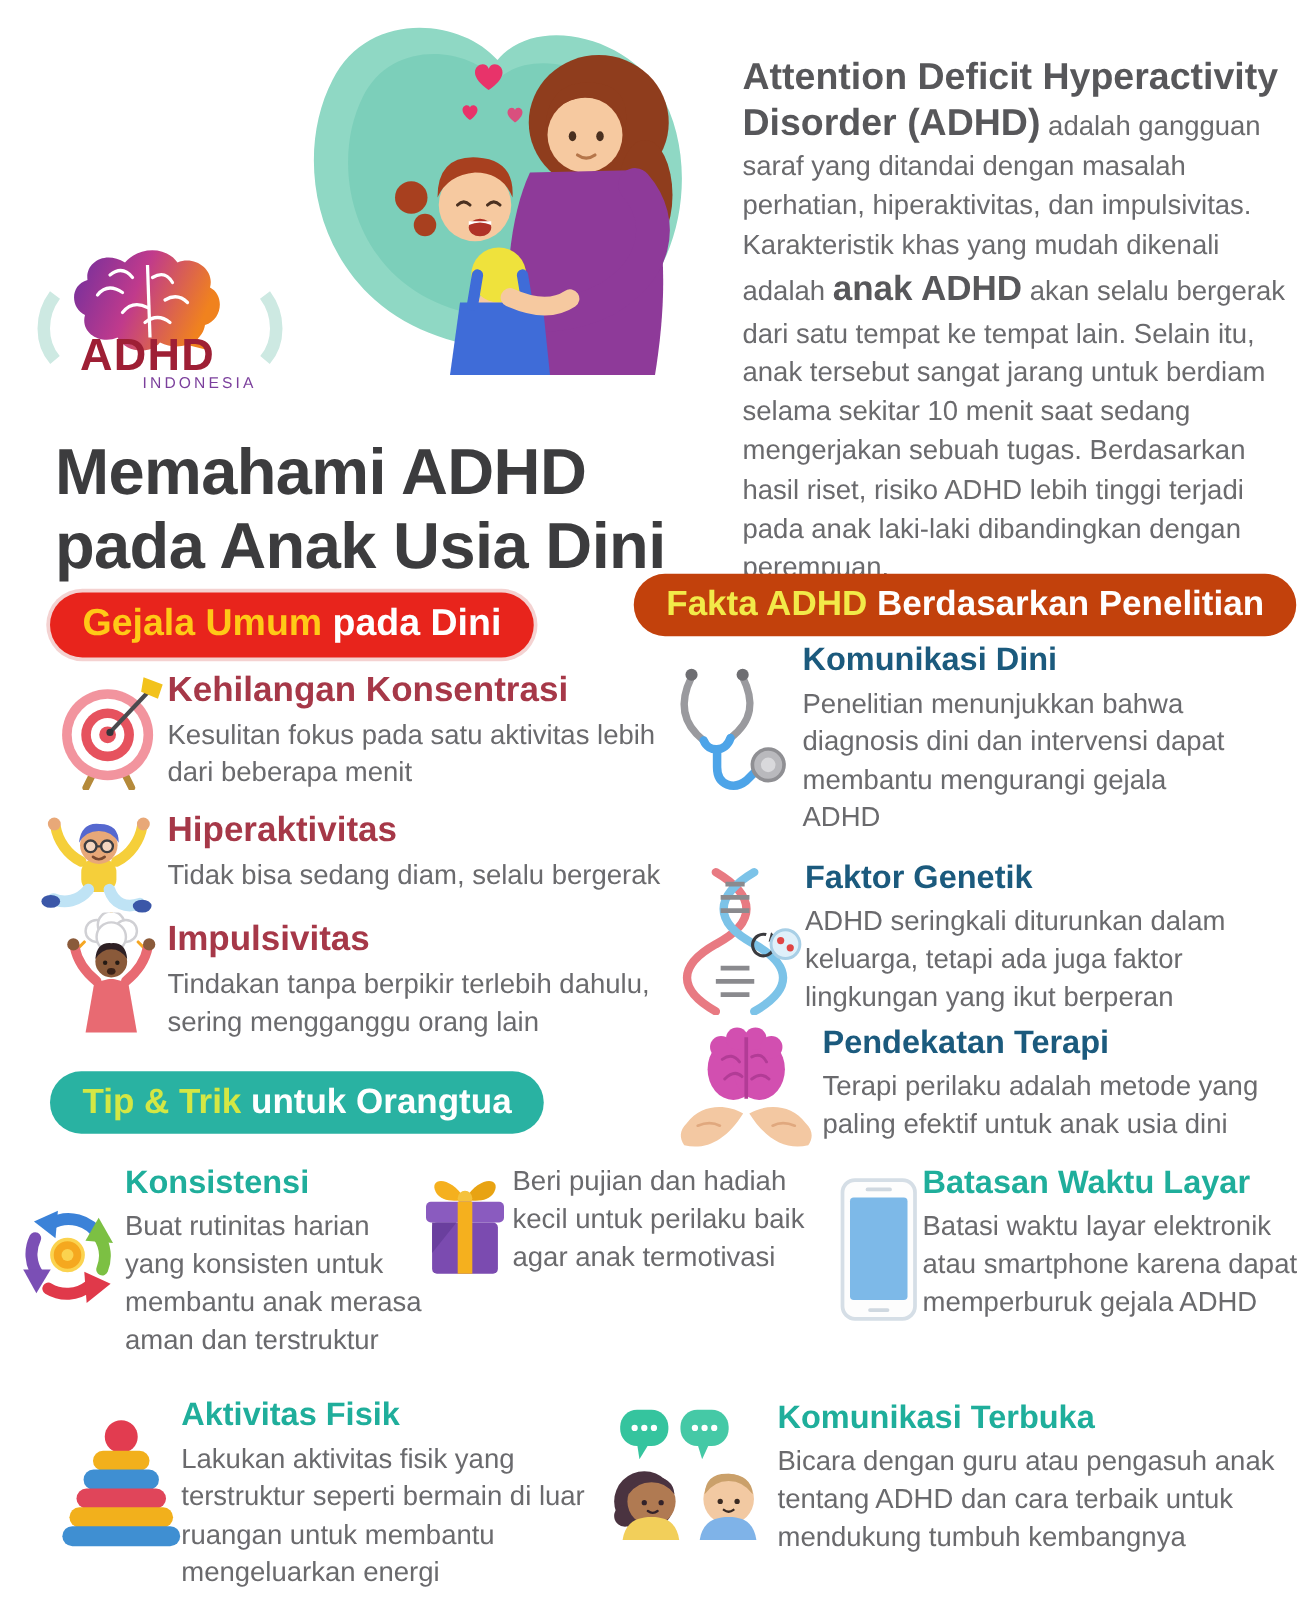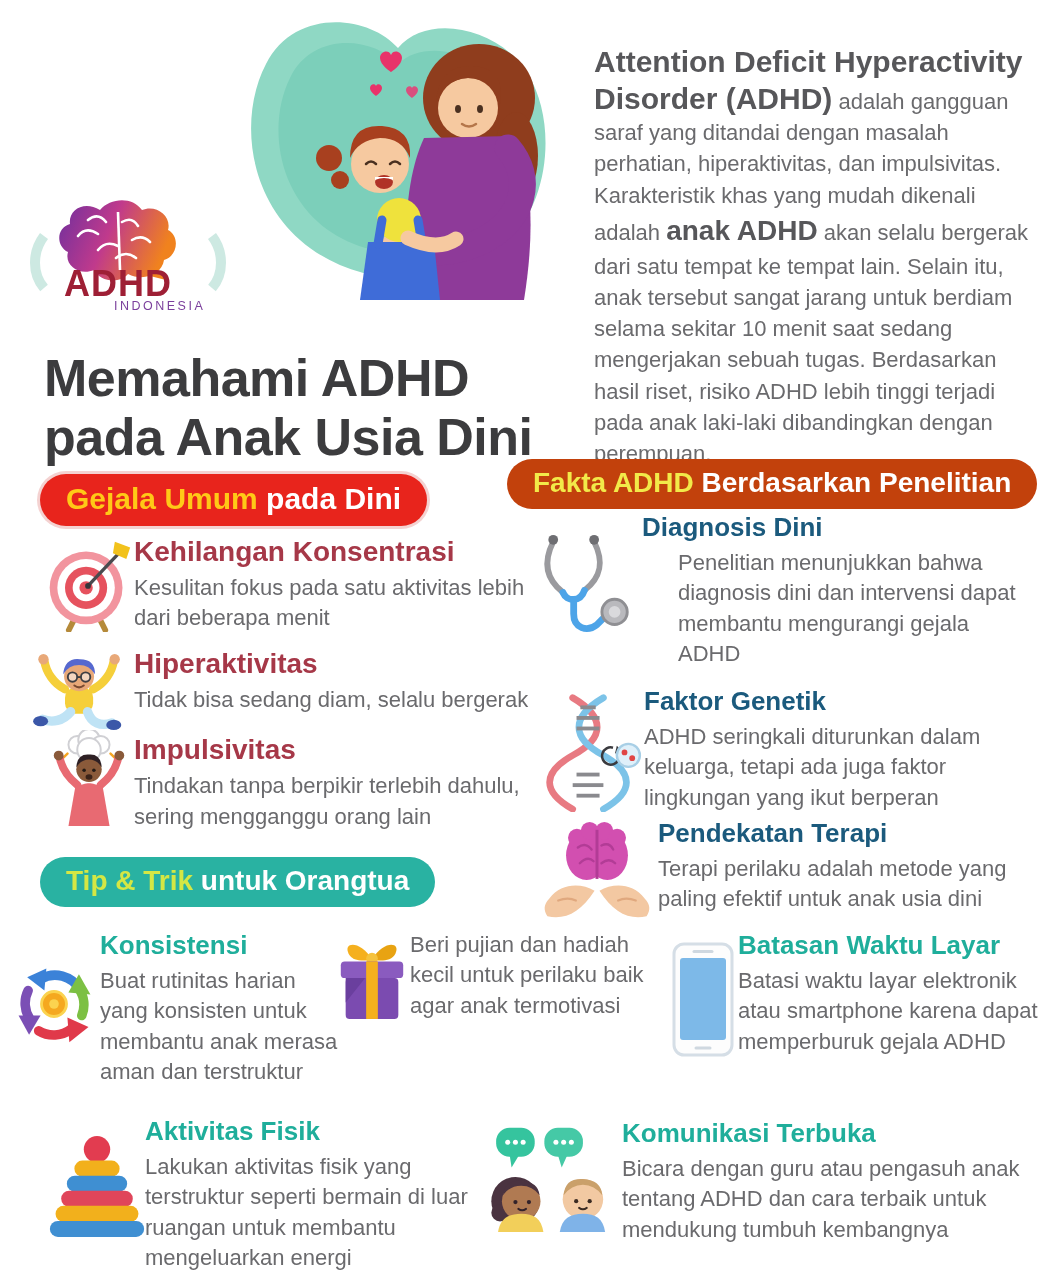--- a/index.html
+++ b/index.html
@@ -191,22 +191,22 @@
         <path d="M30 14 C20 34 22 52 40 66 M72 14 C82 34 80 50 62 64" stroke="#9a9a9e" stroke-width="6" fill="none" stroke-linecap="round"></path>
         <circle cx="30" cy="12" r="5" fill="#6e6e72"></circle>
           <circle cx="72" cy="12" r="5" fill="#6e6e72"></circle>
         <path d="M40 66 C44 76 58 76 62 64" stroke="#4da4e8" stroke-width="7" fill="none" stroke-linecap="round"></path>
         <path d="M51 74 L51 88 C51 103 65 107 75 99 L84 90" stroke="#4da4e8" stroke-width="7" fill="none" stroke-linecap="round"></path>
         <circle cx="93" cy="86" r="13" fill="#b9b9bd" stroke="#8f8f93" stroke-width="3"></circle>
         <circle cx="93" cy="86" r="6" fill="#d9d9dc"></circle>
       </svg>
     </div>
     <div class="txt" style="width:372px;">
-      <div class="item-title sm blueh">Diagnosis Dini</div>
-      <div class="item-desc" style="width:340px;margin-left:36px;">Penelitian menunjukkan bahwa diagnosis dini dan intervensi dapat membantu mengurangi gejala ADHD</div>
+      <div class="item-title sm blueh">Komunikasi Dini</div>
+      <div class="item-desc" style="width:340px;">Penelitian menunjukkan bahwa diagnosis dini dan intervensi dapat membantu mengurangi gejala ADHD</div>
     </div>
   </div>
 
   <div class="item" style="left:536px;top:686px;">
     <div class="icon-box" style="width:108px;margin-top:6px;">
       <svg viewBox="0 0 110 125" width="106" height="120">
         <path d="M38 6 C72 26 72 48 38 66 C6 84 6 104 38 122" stroke="#e87a82" stroke-width="7" fill="none" stroke-linecap="round"></path>
         <path d="M70 6 C36 26 36 48 70 66 C102 84 102 104 70 122" stroke="#7cc3e8" stroke-width="7" fill="none" stroke-linecap="round"></path>
         <g stroke="#8a8a8e" stroke-width="4">
           <line x1="46" y1="16" x2="62" y2="16"></line>

